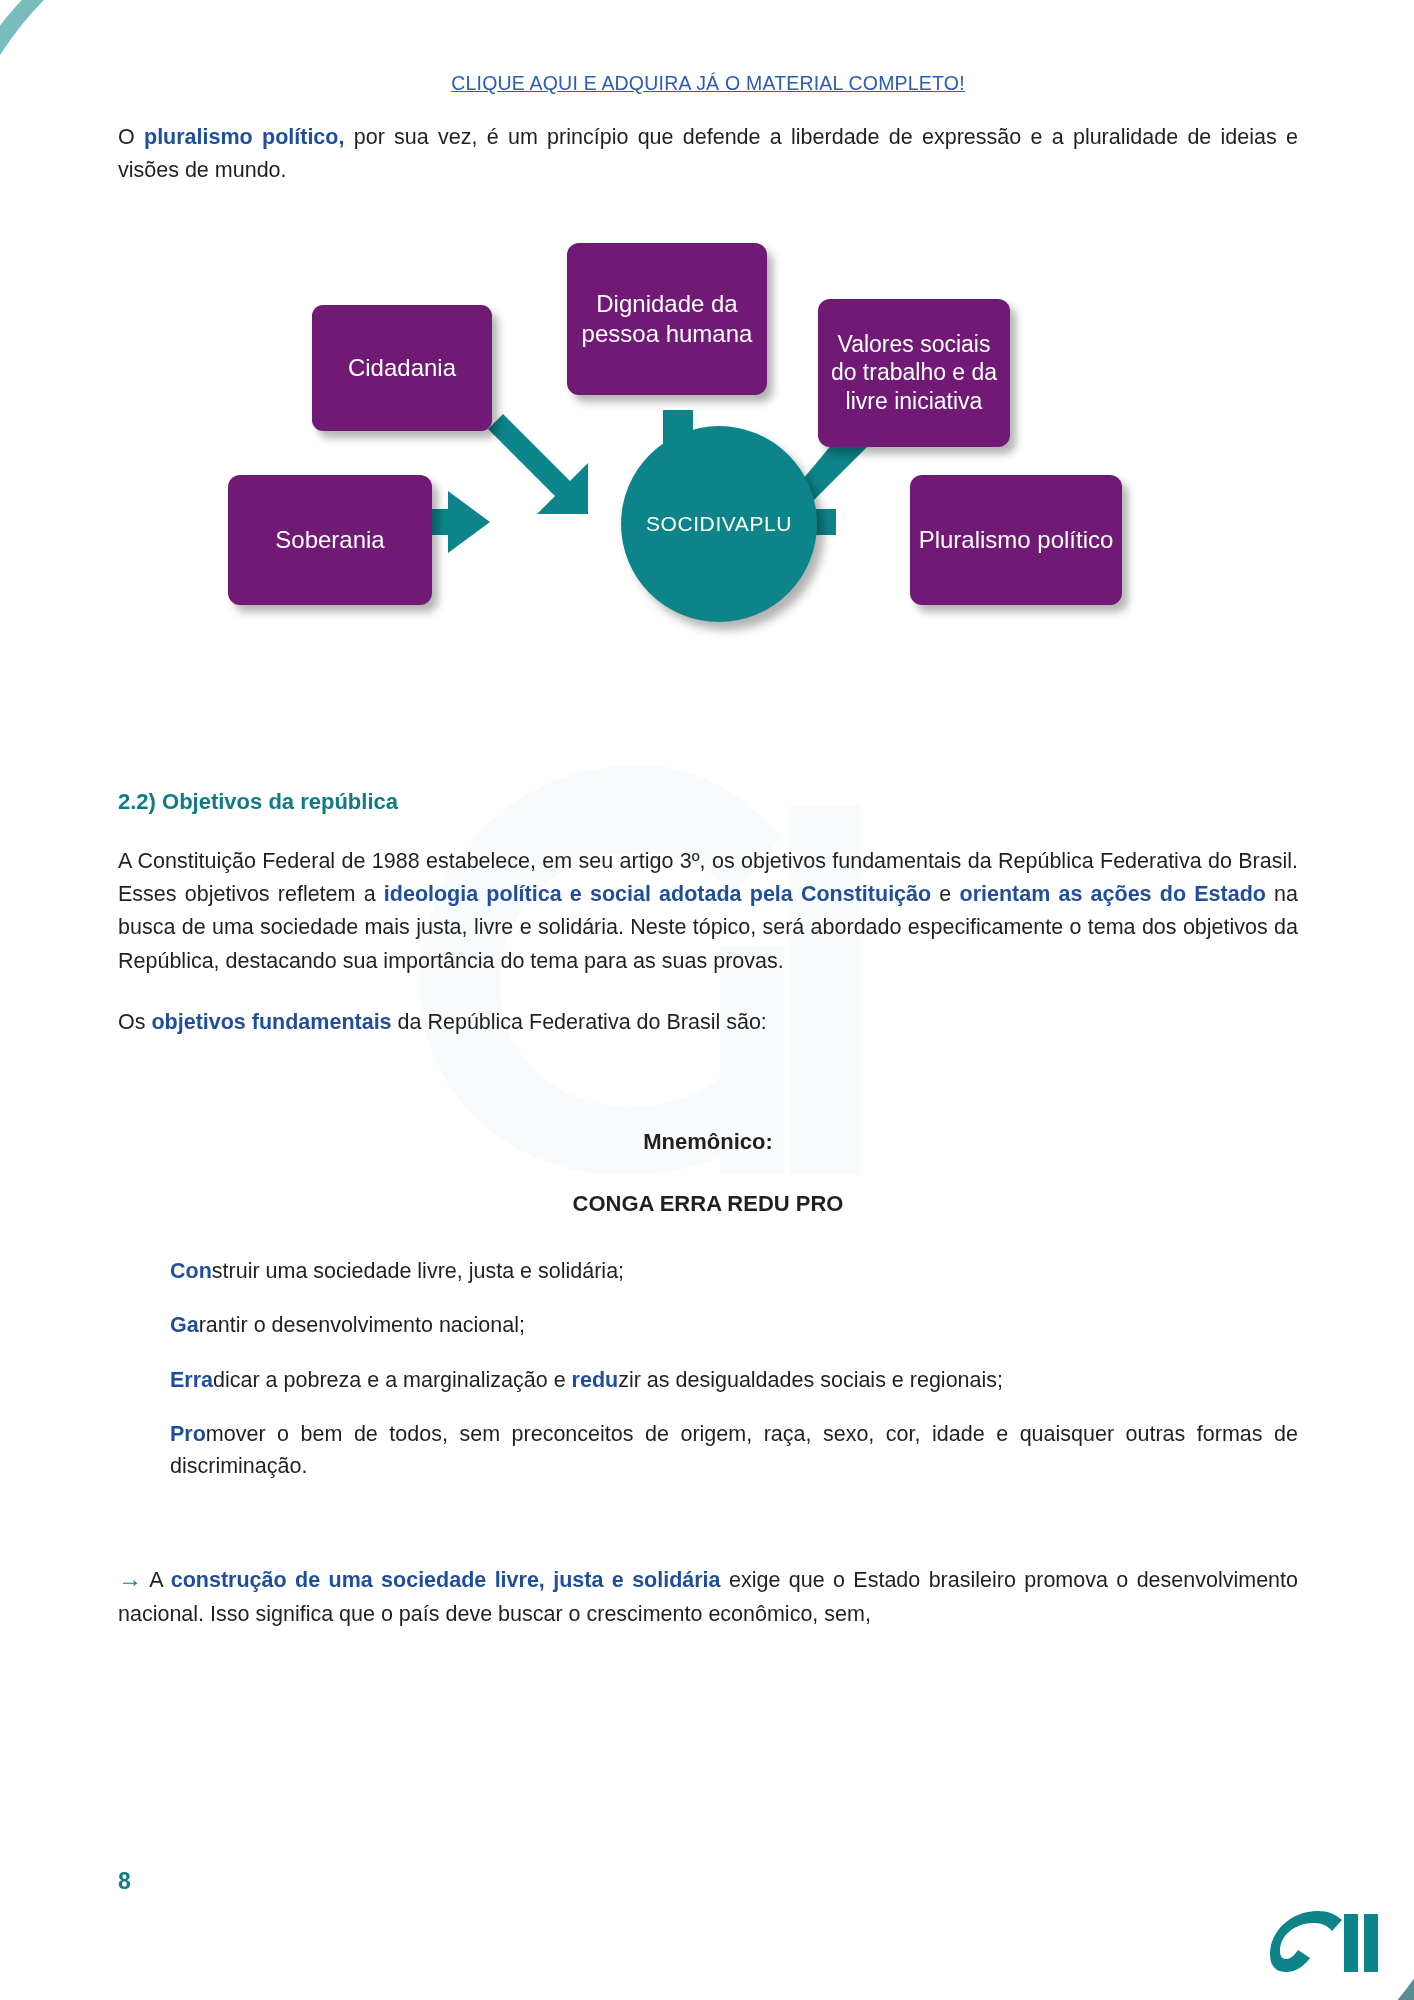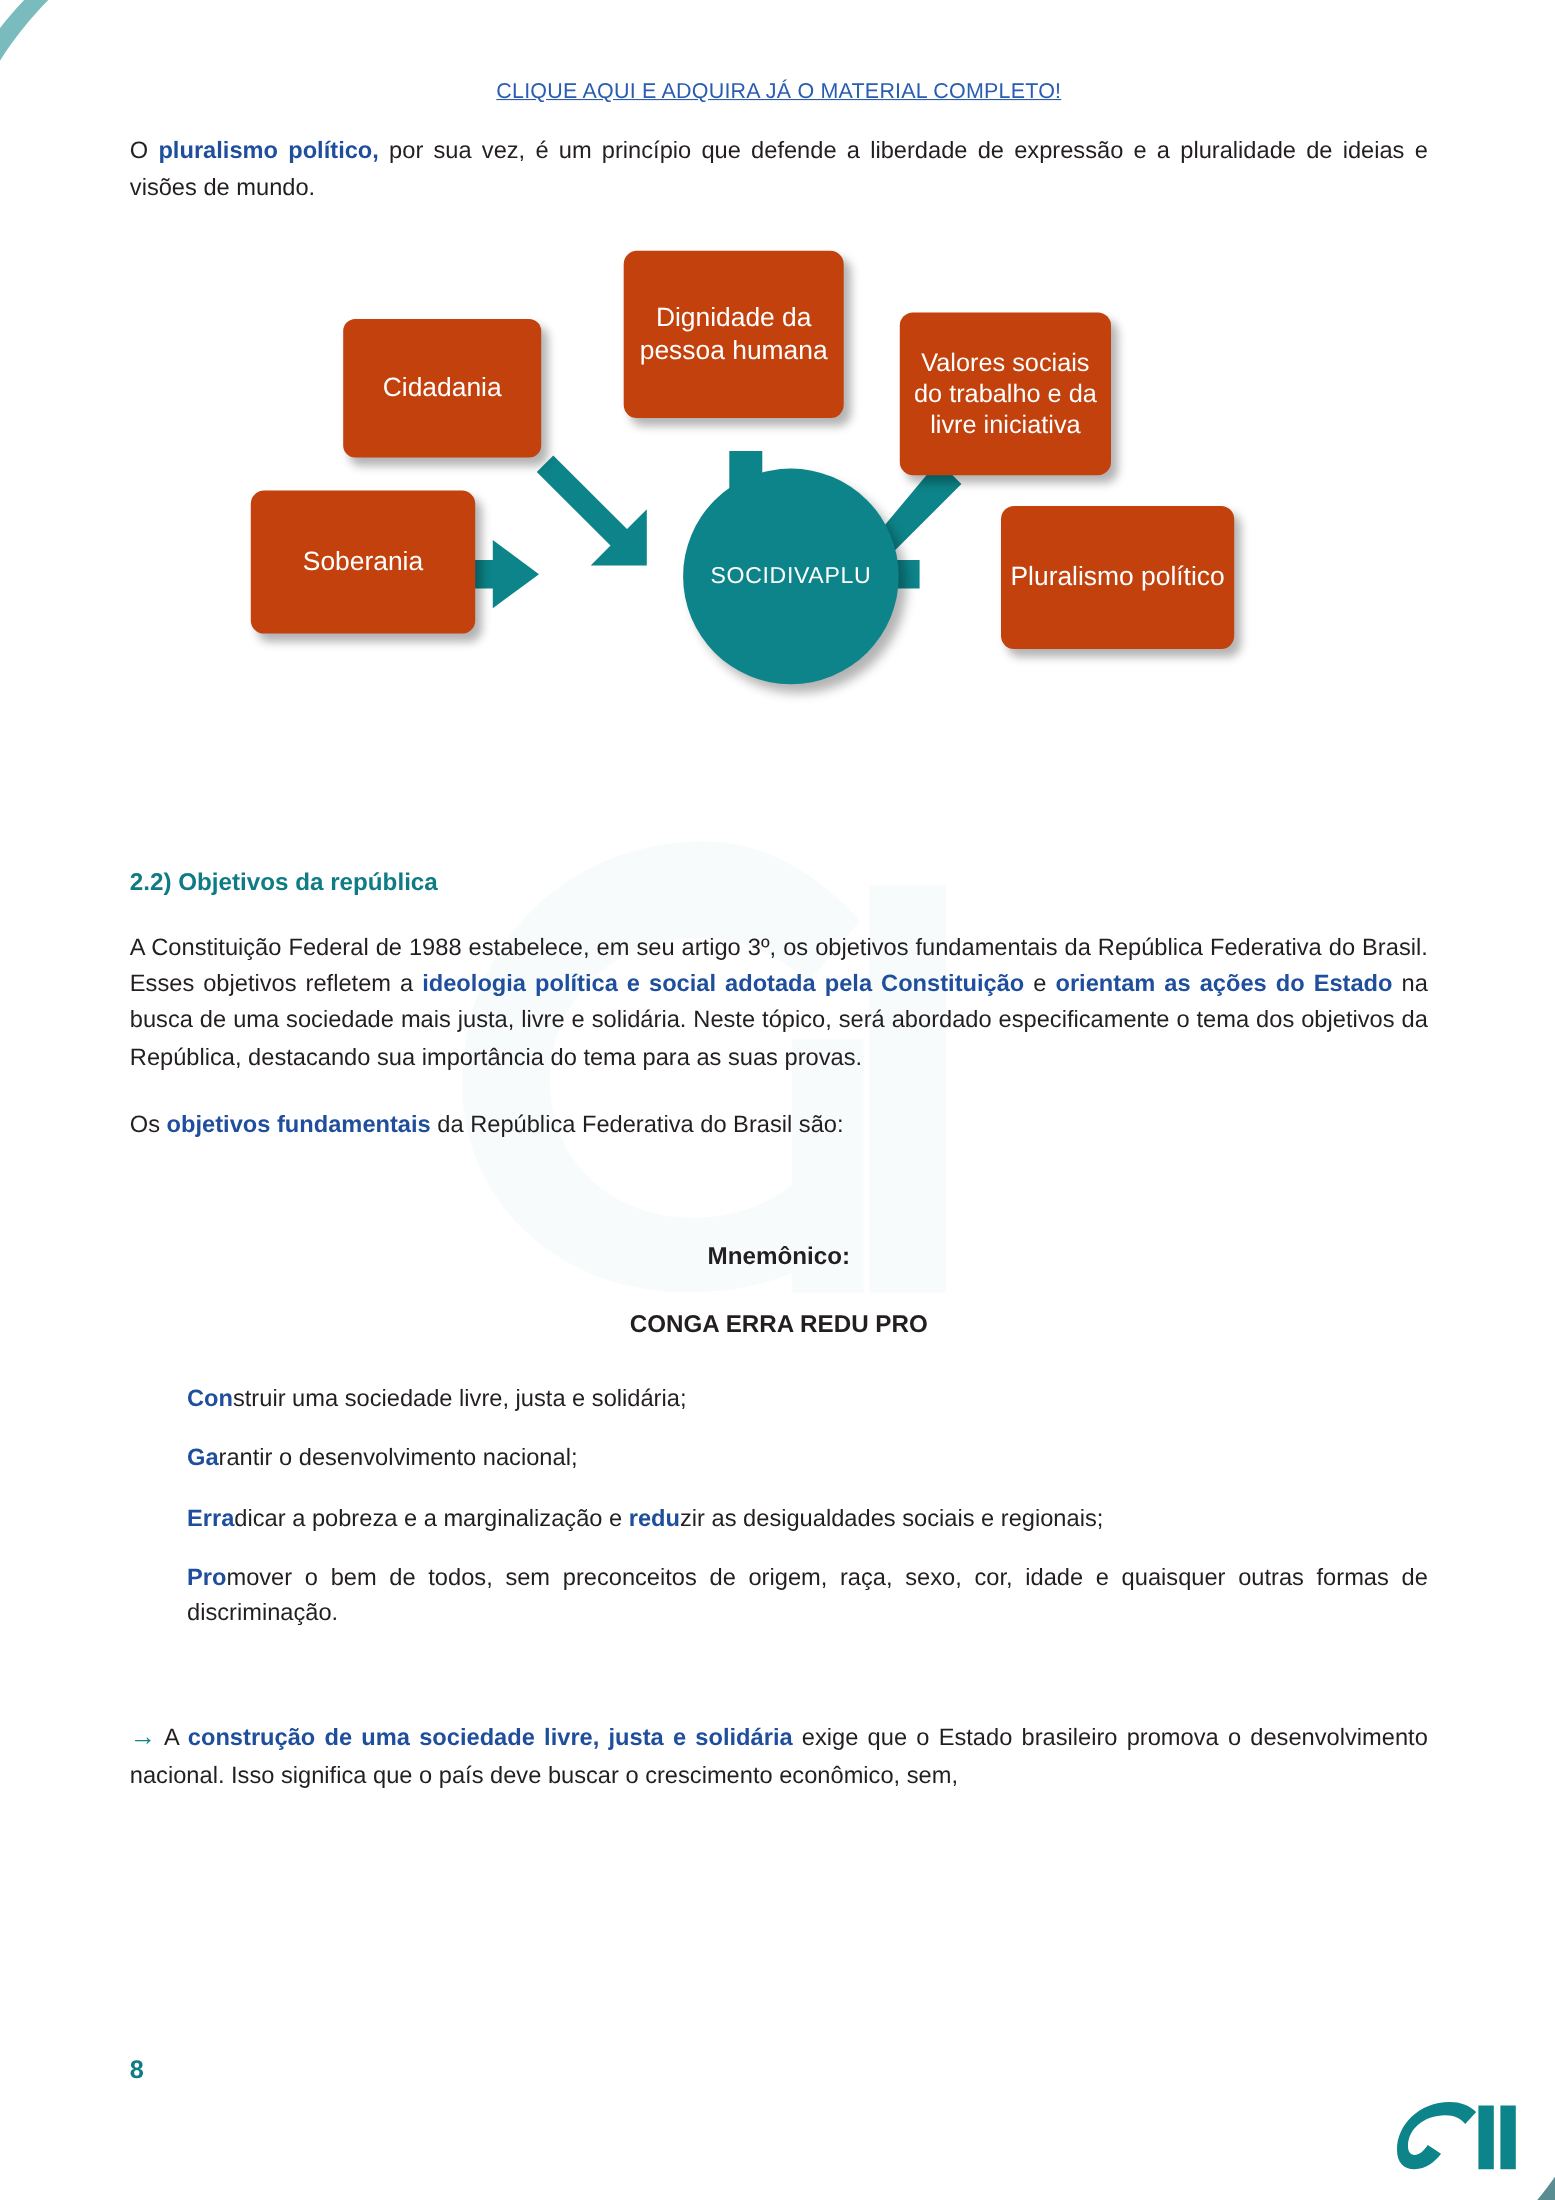--- a/index.html
+++ b/index.html
@@ -94,32 +94,33 @@
 
   
   .diagram {
     position: relative;
     width: 1180px;
     height: 520px;
     margin-top: 26px;
   }
   .node {
     position: absolute;
-    background: #c2410c;
+    background: #701a75;
     border-radius: 12px;
     color: #ffffff;
     font-size: 24px;
     line-height: 1.25;
     display: flex;
     align-items: center;
     justify-content: center;
     text-align: center;
     padding: 8px;
     box-sizing: border-box;
     box-shadow: 6px 7px 9px rgba(0,0,0,0.30);
+    margin-top: 15px;
   }
   .node.small { font-size: 23px; }
   .circle {
     position: absolute;
     width: 196px;
     height: 196px;
     border-radius: 50%;
     background: #0d8489;
     color: #fff;
     font-weight: normal;
@@ -221,21 +222,21 @@
       </div>
 
       <div class="node" style="left:449px; top:14px; width:200px; height:152px;">
         <span>Dignidade da pessoa humana</span>
       </div>
 
       <div class="node small" style="left:700px; top:70px; width:192px; height:148px;">
         <span>Valores sociais do trabalho e da livre iniciativa</span>
       </div>
 
-      <div class="node" style="left:110px; top:232px; width:204px; height:130px;">
+      <div class="node" style="left:110px; top:246px; width:204px; height:130px;">
         <span>Soberania</span>
       </div>
 
       <div class="node" style="left:792px; top:246px; width:212px; height:130px;">
         <span>Pluralismo político</span>
       </div>
 
       <div class="circle" style="left:503px; top:212px;">
         <span>SOCIDIVAPLU</span>
       </div>

